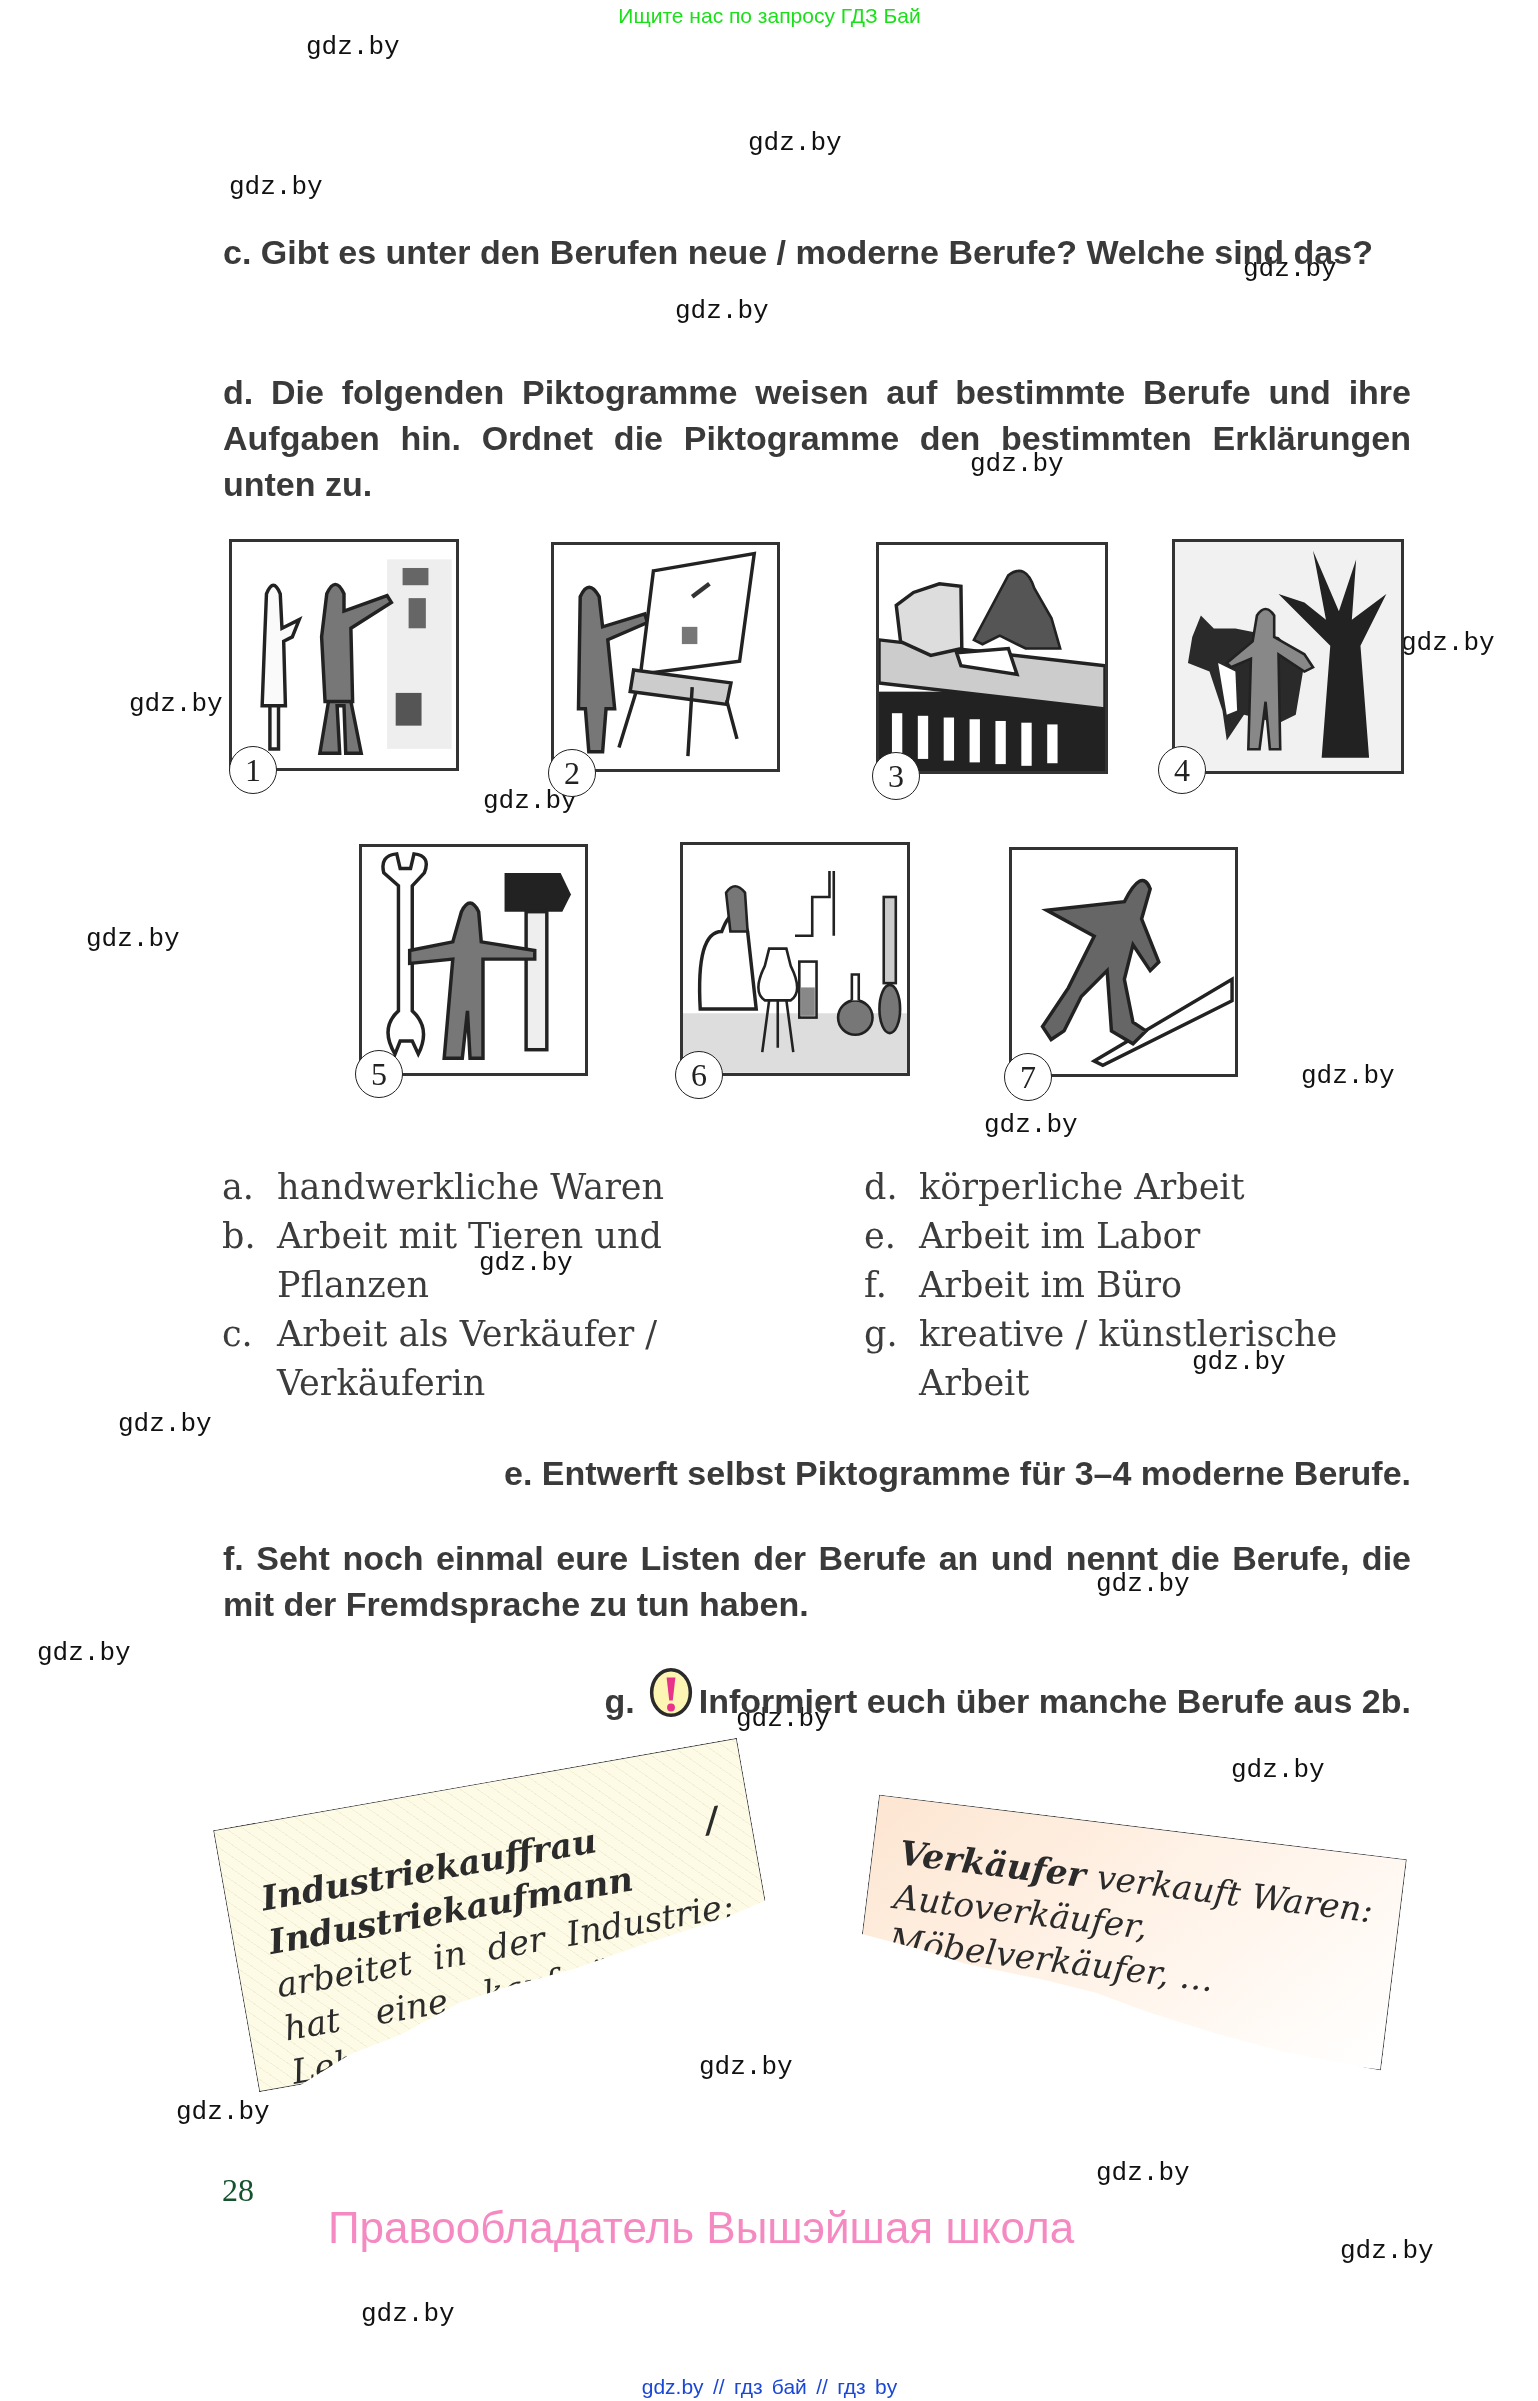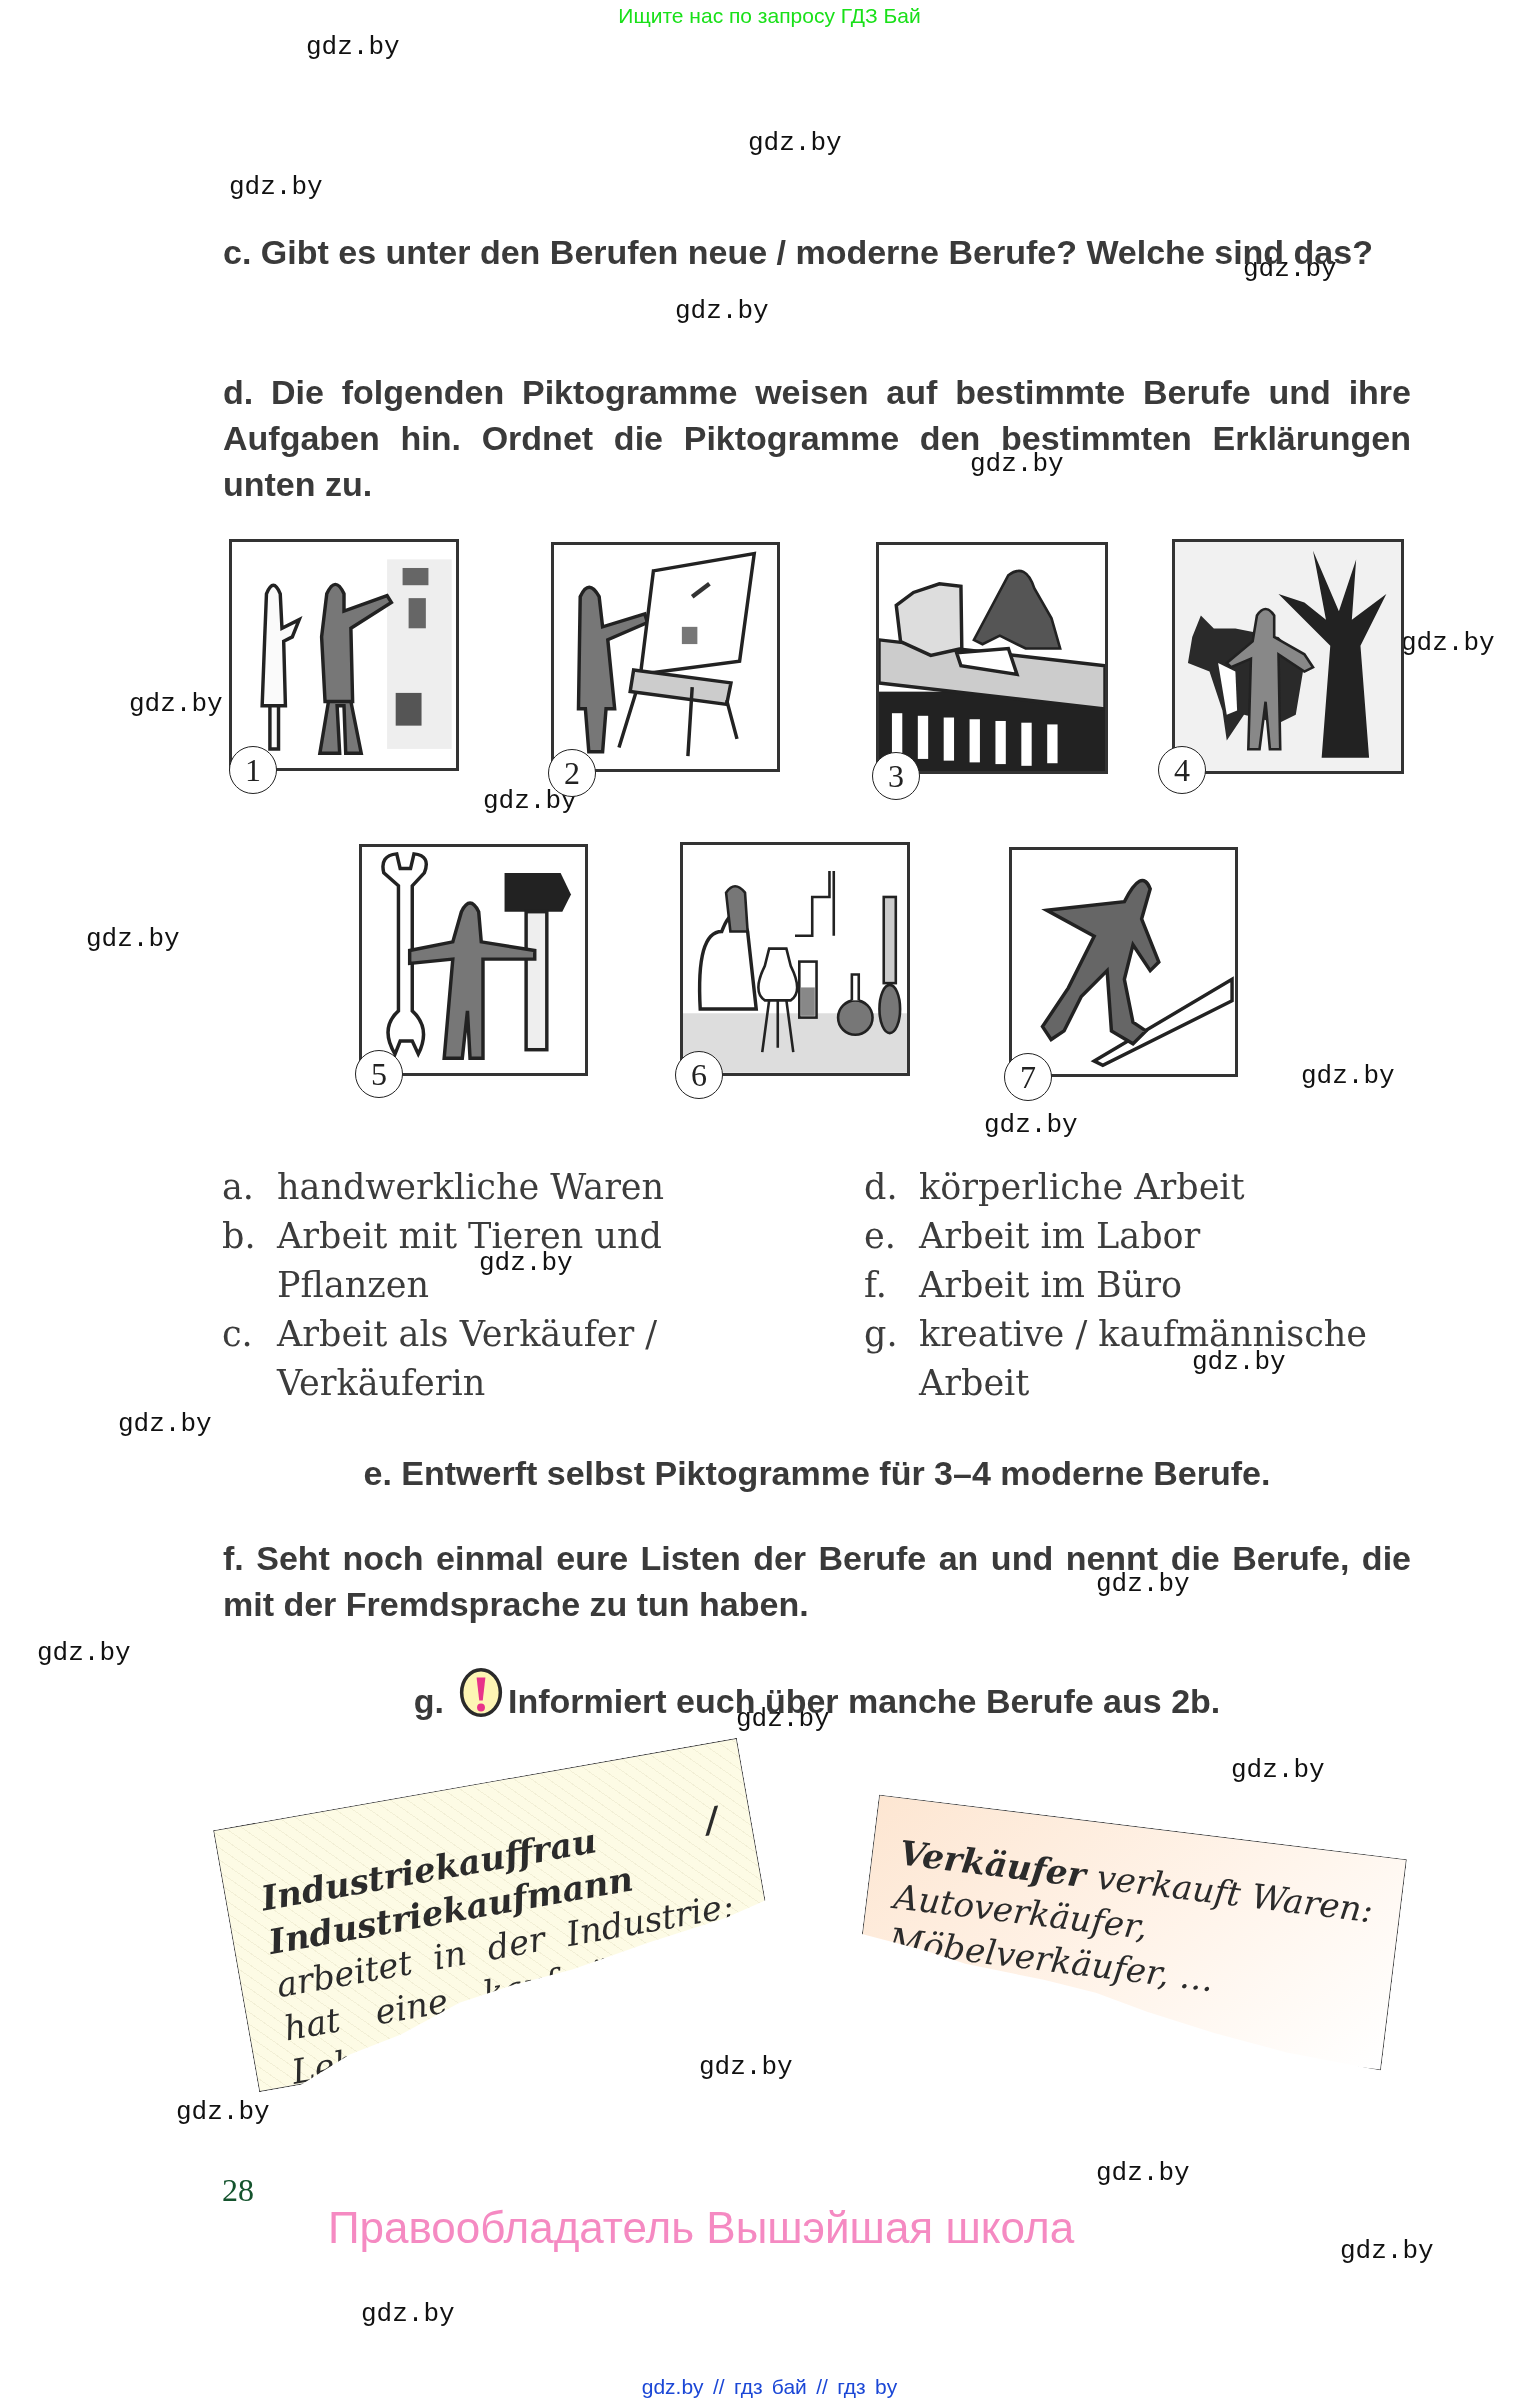--- a/index.html
+++ b/index.html
@@ -10,21 +10,21 @@
   .abs { position: absolute; }
   .top-banner {
     left: 0; width: 1539px; top: 3.5px; text-align: center;
     color: #19e019; font-size: 21px; font-family: "Liberation Sans", sans-serif;
   }
   .wm { font-family: Liberation Mono, monospace; font-size: 26px; color: #111; white-space: nowrap; }
   .task {
     left: 223px; width: 1188px; font-family: "Liberation Sans", sans-serif;
     font-weight: bold; font-size: 34px; line-height: 46px; color: #3a3a3a; text-align: justify;
   }
-  .task-single { text-align: center; white-space: nowrap; }
+  .task-single { text-align: right; white-space: nowrap; }
   .picto {
     border: 3.5px solid #333; background: #fff; box-sizing: border-box;
   }
   .picto svg { display: block; width: 100%; height: 100%; }
   .num-circle {
     width: 46px; height: 46px; border-radius: 50%; border: 1.8px solid #222; background: #fff;
     display: flex; align-items: center; justify-content: center;
     font-family: "Liberation Serif", serif; font-size: 32px; color: #222;
   }
   .opt {
@@ -196,21 +196,21 @@
   <div class="opt"><span class="letter">a.</span><span>handwerkliche Waren</span></div>
   <div class="opt"><span class="letter">b.</span><span>Arbeit mit Tieren und</span></div>
   <div class="opt" style="padding-left:55px;">Pflanzen</div>
   <div class="opt"><span class="letter">c.</span><span>Arbeit als Verkäufer /</span></div>
   <div class="opt" style="padding-left:55px;">Verkäuferin</div>
 </div>
 <div class="abs" style="left:864px; top:1163px;">
   <div class="opt"><span class="letter">d.</span><span>körperliche Arbeit</span></div>
   <div class="opt"><span class="letter">e.</span><span>Arbeit im Labor</span></div>
   <div class="opt"><span class="letter">f.</span><span>Arbeit im Büro</span></div>
-  <div class="opt"><span class="letter">g.</span><span>kreative / kaufmännische</span></div>
+  <div class="opt"><span class="letter">g.</span><span>kreative / künstlerische</span></div>
   <div class="opt" style="padding-left:55px;">Arbeit</div>
 </div>
 
 <div class="abs task task-single" style="top:1450px;">e. Entwerft selbst Piktogramme für 3–4 moderne Berufe.</div>
 
 <div class="abs task" style="top:1535px;">f. Seht noch einmal eure Listen der Berufe an und nennt die Berufe, die mit der Fremdsprache zu tun haben.</div>
 
 <div class="abs task task-single" style="top:1667px;">
   <span>g.</span>
   <span class="alert-icon">

